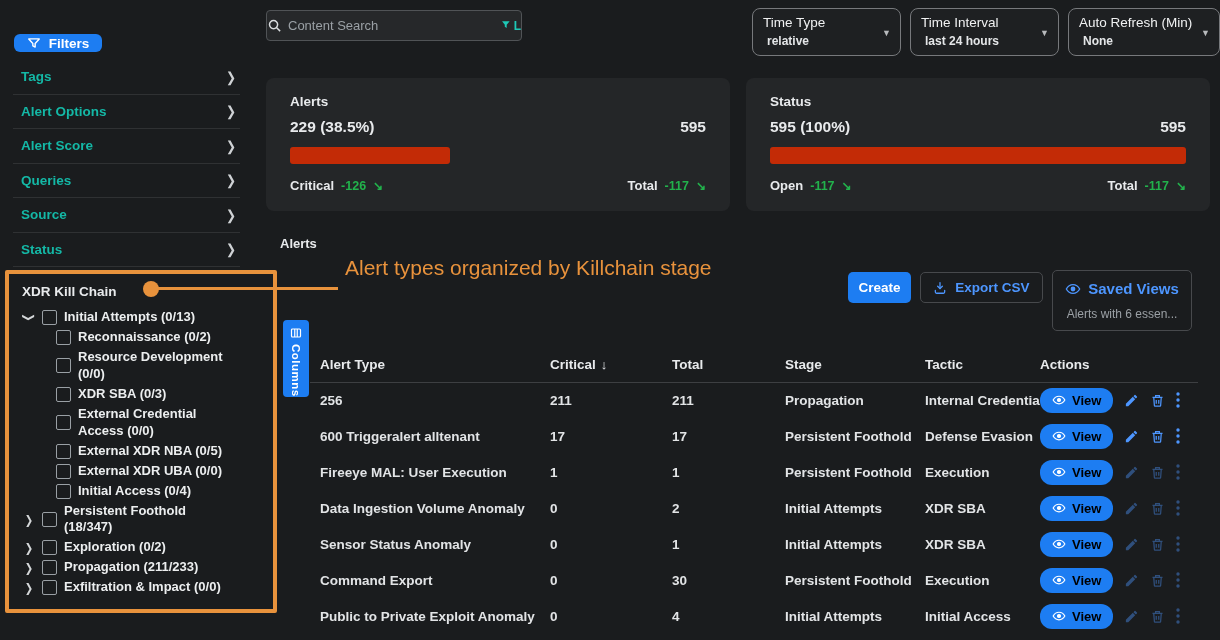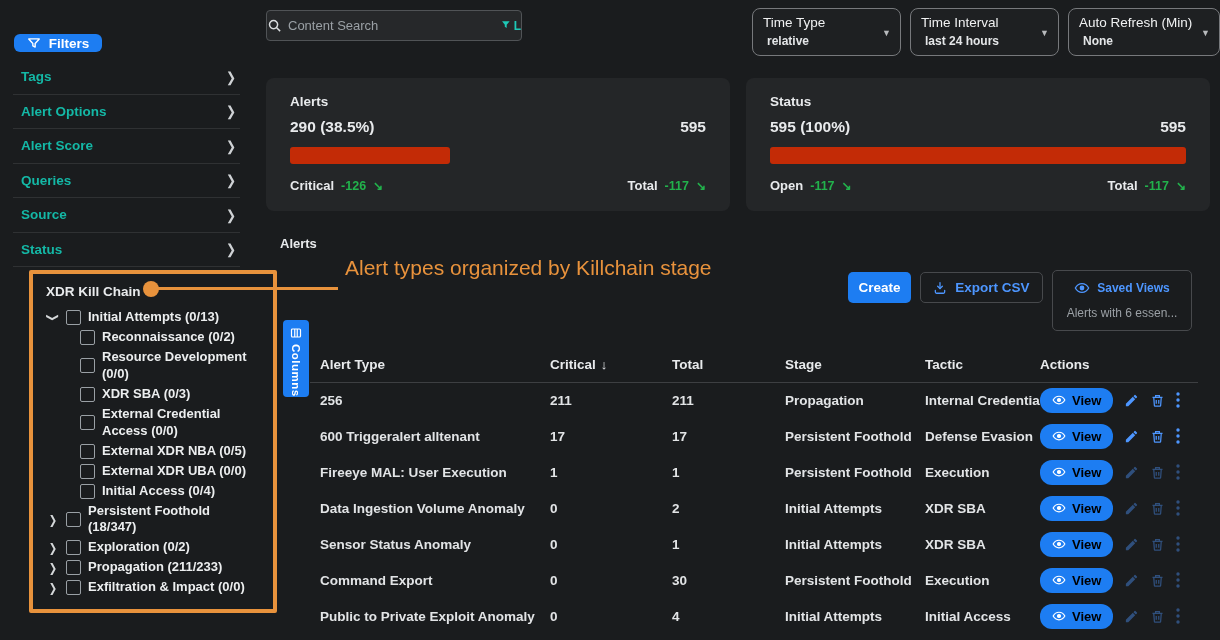--- a/index.html
+++ b/index.html
@@ -11,22 +11,22 @@
   .filters-btn { position:absolute; left:14px; top:14px; width:88px; height:18px;
     background:#1d7df2; border:none; border-radius:6px; color:#fff; font-weight:700;
     font-size:13.5px; display:flex; align-items:center; justify-content:center; gap:8px;
     font-family:"Liberation Sans", sans-serif; cursor:pointer;margin-top:20px; }
   .menu { position:absolute; left:13px; top:60px; width:227px; }
   .menu-item { height:34.5px; display:flex; align-items:center; justify-content:space-between;
     border-bottom:1px solid #2f3133; padding:0 4px 0 8px; cursor:pointer; }
   .menu-item .mlabel { font-size:13.5px; font-weight:700; color:#14b8a6; }
   .chev { color:#cfd2d5; font-size:12px; transform:scaleY(1.15); }
 
-  .kc-box { position:absolute; left:5px; top:270px; width:248px; height:343px;
-    border:4px solid #e8923c; border-radius:2px;margin-left:24px; }
+  .kc-box { position:absolute; left:5px; top:270px; width:272px; height:343px;
+    border:4px solid #e8923c; border-radius:2px; }
   .kc-title { position:absolute; left:13px; top:10px; font-size:13.5px; font-weight:700; }
   .tree { position:absolute; left:14px; top:32px; width:220px; }
   .tnode { display:flex; align-items:center; gap:7px; margin:3px 0; min-height:17px; }
   .tnode.lvl1 { margin-left:33px; }
   .tchev { width:12px; color:#d5d8da; font-size:10px; flex:0 0 12px; text-align:center; }
   .tchev.down { transform:rotate(90deg) scaleY(1.2); }
   .tchev.right { transform:scaleY(1.2); }
   .tcheck { width:15px; height:15px; border:1.5px solid #9aa0a5; border-radius:2px;
     flex:0 0 15px; background:transparent; cursor:pointer; }
   .tlabel { font-size:13px; font-weight:700; color:#eceeef; max-width:170px; line-height:1.3; }
@@ -72,21 +72,21 @@
   .section-label { position:absolute; left:280px; top:236px; font-size:13px; font-weight:700; }
   .create-btn { position:absolute; left:848px; top:272px; width:63px; height:31px;
     background:#1d7df2; color:#fff; border:none; border-radius:5px; font-size:13.5px;
     font-weight:700; font-family:"Liberation Sans", sans-serif; cursor:pointer; }
   .export-btn { position:absolute; left:920px; top:272px; width:123px; height:31px;
     background:transparent; border:1px solid #47494c; border-radius:5px; color:#4d96ff;
     font-size:13.5px; font-weight:700; display:flex; align-items:center; justify-content:center;
     gap:8px; font-family:"Liberation Sans", sans-serif; cursor:pointer; }
   .saved-views { position:absolute; left:1052px; top:270px; width:140px; height:61px;
     border:1px solid #47494c; border-radius:5px; text-align:center; padding-top:9px; cursor:pointer; }
-  .sv-top { color:#4d96ff; font-size:12px; font-weight:700; display:flex;
+  .sv-top { color:#4d96ff; font-size:15px; font-weight:700; display:flex;
     justify-content:center; align-items:center; gap:7px; }
   .sv-sub { color:#9ba0a5; font-size:12px; margin-top:10px; }
 
   .columns-btn { position:absolute; left:283px; top:320px; width:26px; height:77px;
     background:#1d7df2; border:none; border-radius:4px; color:#fff; cursor:pointer;
     display:flex; flex-direction:column; align-items:center; padding-top:7px; gap:5px; }
   .columns-btn .vtext { writing-mode:vertical-rl; font-size:11.5px; font-weight:700;
     letter-spacing:0.5px; font-family:"Liberation Sans", sans-serif; }
 
   
@@ -241,21 +241,21 @@
     <div class="dd" style="width:152px">
       <div class="ddlabel">Auto Refresh (Min)</div>
       <div class="ddvalue">None</div>
       <span class="caret">▼</span>
     </div>
   </div>
 
   <div class="card alerts">
     <div class="card-title">Alerts</div>
     <div class="card-vals">
-      <span>290 (38.5%)</span>
+      <span>229 (38.5%)</span>
       <span>595</span>
     </div>
     <div class="bar-track">
       <div class="bar-fill" style="width: 38.5%;"></div>
     </div>
     <div class="card-foot">
       <span class="foot-grp">
         <span>Critical</span>
         <span class="delta">-126</span>
         <span class="trend">↘</span>

